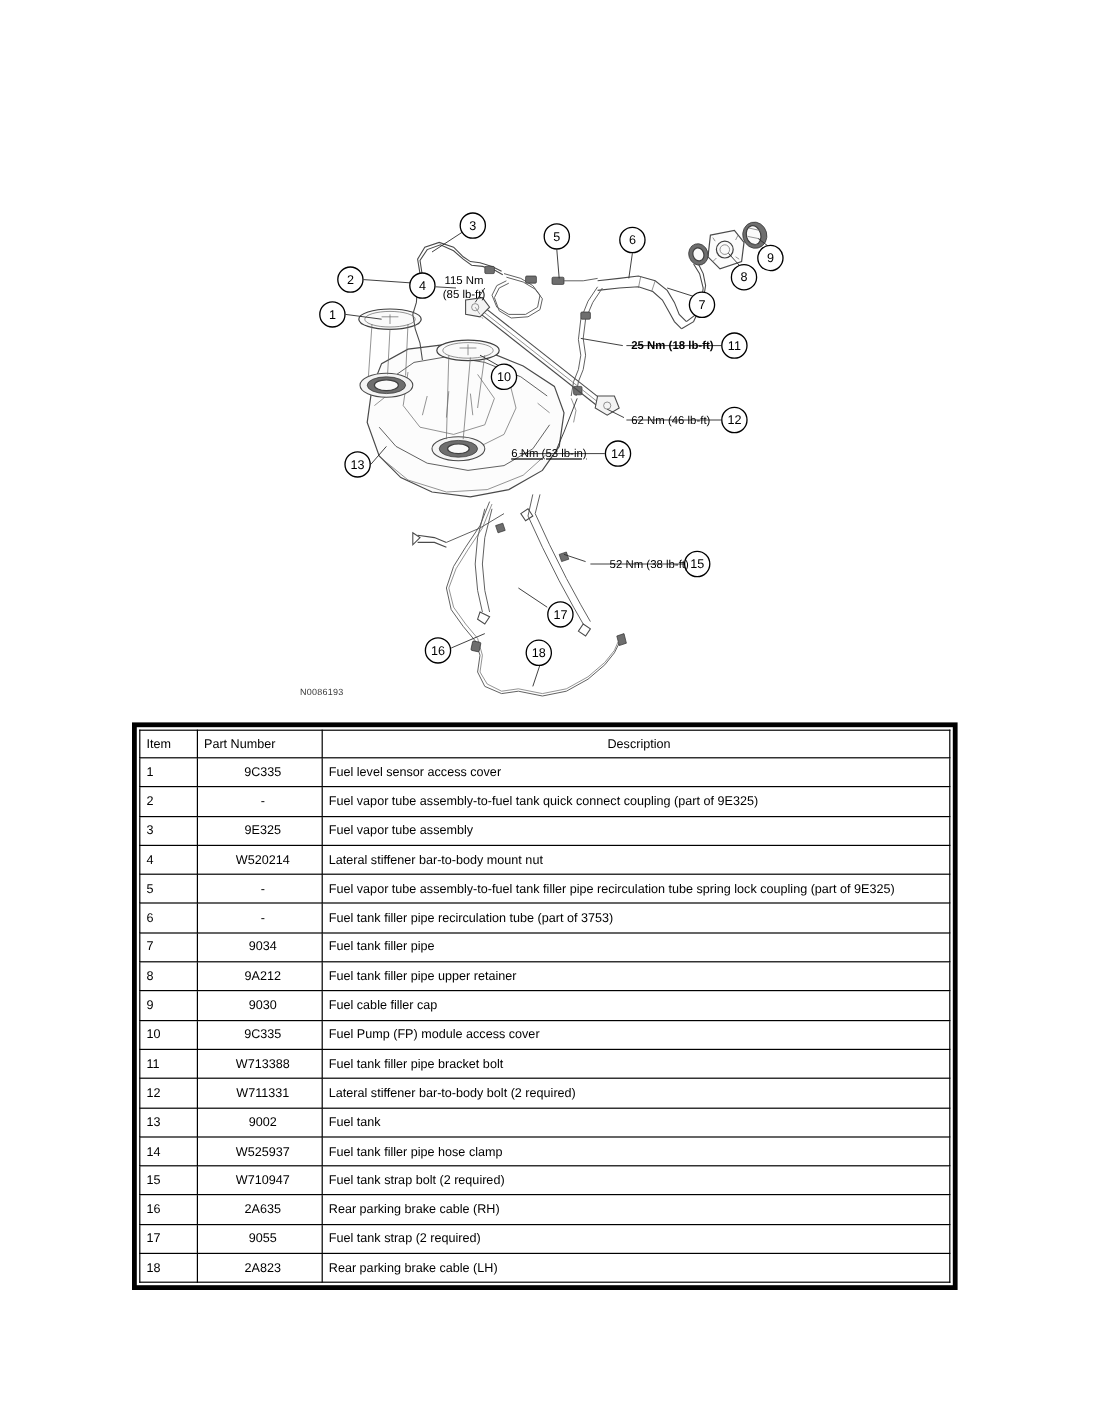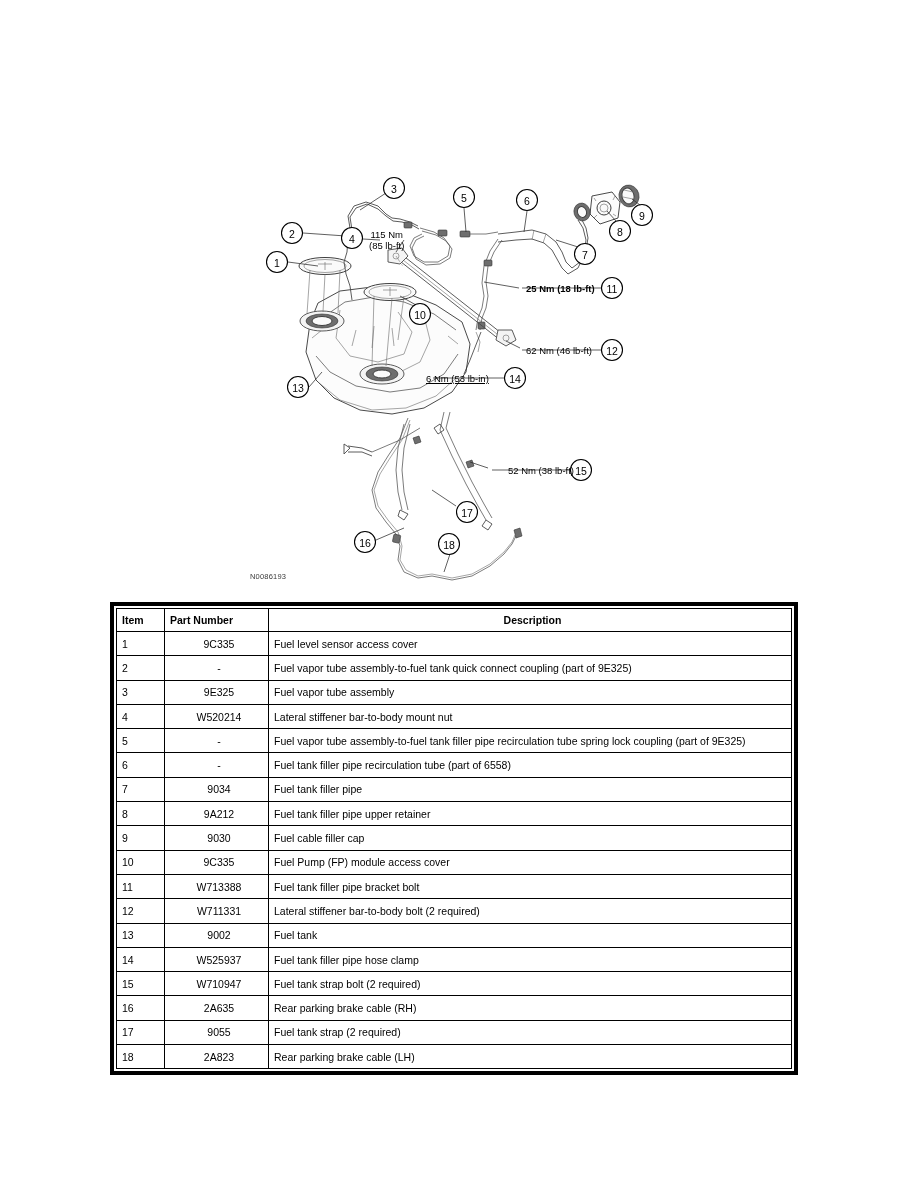--- a/index.html
+++ b/index.html
@@ -73,21 +73,21 @@
     font-size: 10.5px;
     font-family: "Liberation Sans", sans-serif;
     color: #000000;
     padding: 0 0 0 5px;
     height: 23.3px;
     vertical-align: middle;
     overflow: hidden;
     white-space: nowrap;
   }
   table.parts th {
-    font-weight: bold;
+    font-weight: normal;
     height: 22px;
   }
   th.col-item, td.col-item { width: 42px; }
   th.col-part, td.col-part { width: 98px; text-align: center; }
   th.col-desc, td.col-desc { width: auto; }
   th.col-desc { }
   th.col-item, th.col-part { text-align: left; }
 </style>
 </head>
 <body>
@@ -399,21 +399,21 @@
           <td class="col-desc">Lateral stiffener bar-to-body mount nut</td>
         </tr>
         <tr>
           <td class="col-item">5</td>
           <td class="col-part">-</td>
           <td class="col-desc">Fuel vapor tube assembly-to-fuel tank filler pipe recirculation tube spring lock coupling (part of 9E325)</td>
         </tr>
         <tr>
           <td class="col-item">6</td>
           <td class="col-part">-</td>
-          <td class="col-desc">Fuel tank filler pipe recirculation tube (part of 6558)</td>
+          <td class="col-desc">Fuel tank filler pipe recirculation tube (part of 3753)</td>
         </tr>
         <tr>
           <td class="col-item">7</td>
           <td class="col-part">9034</td>
           <td class="col-desc">Fuel tank filler pipe</td>
         </tr>
         <tr>
           <td class="col-item">8</td>
           <td class="col-part">9A212</td>
           <td class="col-desc">Fuel tank filler pipe upper retainer</td>

